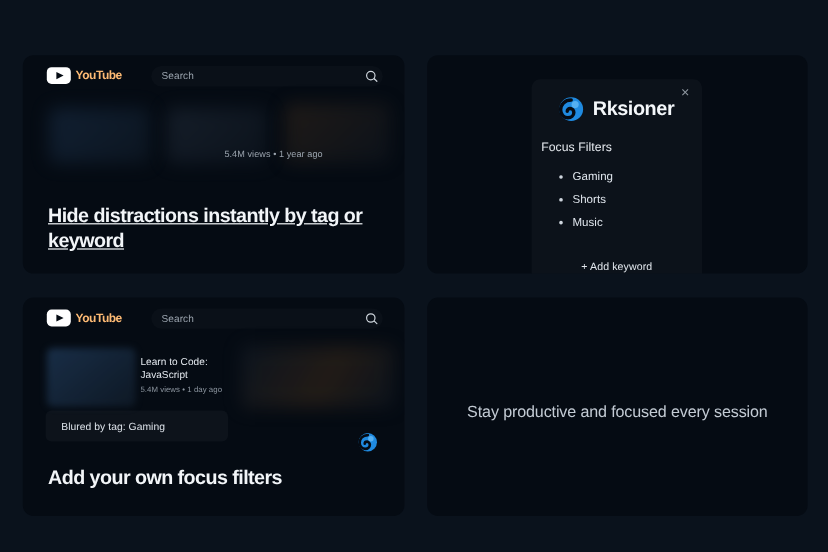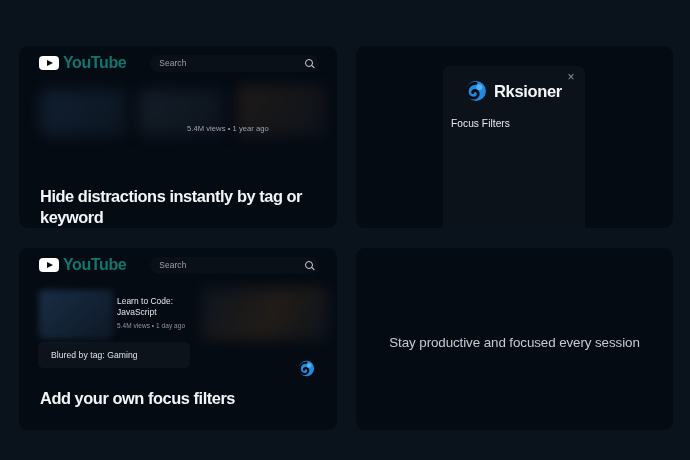--- a/index.html
+++ b/index.html
@@ -59,22 +59,22 @@
   }
   .yt-play::after {
     content: "";
     position: absolute;
     left: 7.5px; top: 3.6px;
     border-left: 6px solid #050b13;
     border-top: 3.4px solid transparent;
     border-bottom: 3.4px solid transparent;
   }
   .yt-word {
-    color: #0f766e;
-    font-size: 16px;
+    color: #fdba74;
+    font-size: 10px;
     font-weight: 700;
     letter-spacing: -0.4px;
   }
   .yt-search {
     flex: 1 1 auto;
     margin-left: 24px;
     height: 17px;
     display: flex;
     align-items: center;
     justify-content: space-between;
@@ -140,21 +140,21 @@
   
   .caption {
     position: absolute;
     left: 21px;
     color: #f2f5f8;
     font-size: 16.4px;
     font-weight: 700;
     line-height: 1.31;
     letter-spacing: -0.45px;
   }
-  #tl-caption { top: 140px; width: 280px; }
+  #tl-caption { top: 124px; width: 280px; text-decoration: underline; }
   #bl-caption { top: 140px; width: 280px; }
 
   
   #ff-card {
     position: absolute;
     left: 87px;
     top: 20px;
     width: 142px;
     height: 171px;
     background: rgba(255,255,255,0.030);
@@ -355,21 +355,27 @@
           <path d="M20 6 C10 6 4 13 4 21 C4 28 9 33 15 33 C20 33 24 29.5 24 25 C24 21.5 21.5 19 18.5 19 C16 19 14 20.8 14 23" fill="none" stroke="#050b13" stroke-width="5.2" stroke-linecap="round"></path>
           <circle cx="26" cy="13" r="5.4" fill="#55b0f2"></circle>
         </svg>
         <span id="ff-brandname">Rksioner</span>
       </div>
 
       <div id="ff-close">×</div>
 
       <div id="ff-heading">Focus Filters</div>
 
-
+      <ul id="ff-list">
+        <li>Gaming</li>
+        <li>Shorts</li>
+        <li>Music</li>
+      </ul>
+
+      <div id="ff-add">+ Add keyword</div>
     </div>
   </div>
 
   <div class="panel" id="panel-bl">
 
     <div class="yt-bar">
       <div class="yt-logo">
         <span class="yt-play"></span>
         <span class="yt-word">YouTube</span>
       </div>

